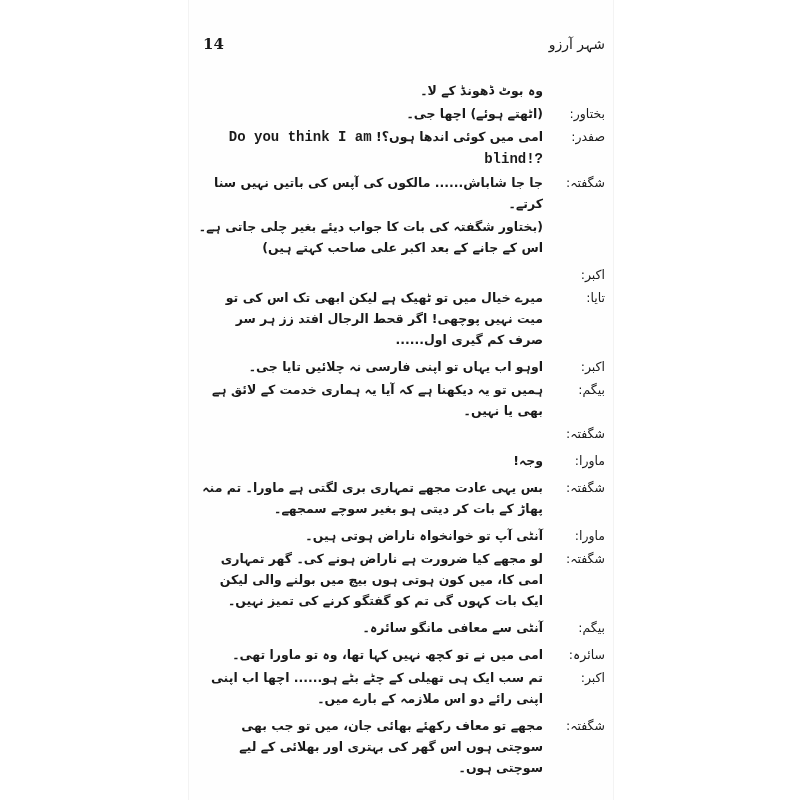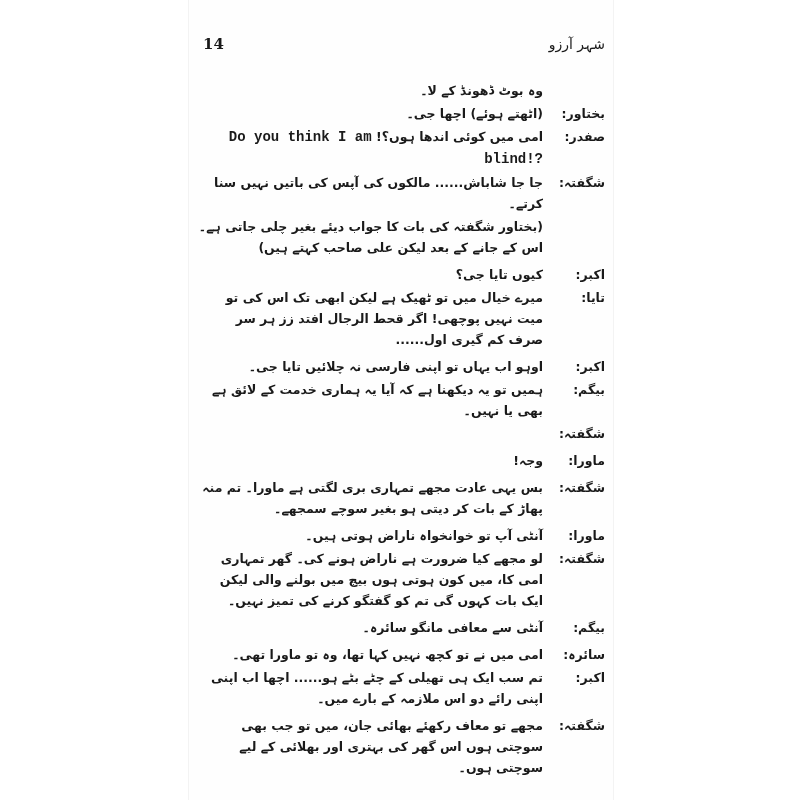--- a/index.html
+++ b/index.html
@@ -62,21 +62,21 @@
       flex-direction: row;
       direction: rtl;
       align-items: flex-start;
       margin-bottom: 2px;
     }
     .speaker {
       flex: 0 0 52px;
       text-align: right;
       font-size: 12.5px;
       line-height: 21px;
-      font-weight: bold;
+      font-weight: normal;
       white-space: nowrap;
     }
     .dialogue {
       flex: 1 1 auto;
       text-align: right;
       font-size: 12.5px;
       line-height: 21px;
       font-weight: bold;
       padding-right: 10px;
       unicode-bidi: plaintext;
@@ -119,26 +119,25 @@
       </span>
     </div>
 
     <div class="line">
       <span class="speaker">شگفتہ:</span>
       <span class="dialogue">جا جا شاباش...... مالکوں کی آپس کی باتیں نہیں سنا کرتے۔</span>
     </div>
 
     <div class="line gap-sm">
       <span class="speaker"></span>
-      <span class="dialogue">(بختاور شگفتہ کی بات کا جواب دیئے بغیر چلی جاتی ہے۔ اس کے جانے کے بعد لیکن علی صاحب کہتے ہیں)</span>
+      <span class="dialogue">(بختاور شگفتہ کی بات کا جواب دیئے بغیر چلی جاتی ہے۔ اس کے جانے کے بعد اکبر علی صاحب کہتے ہیں)</span>
     </div>
 
     <div class="line">
       <span class="speaker">اکبر:</span>
-      <span class="dialogue">کیوں تایا جی؟</span>
     </div>
 
     <div class="line gap-sm">
       <span class="speaker">تایا:</span>
       <span class="dialogue">میرے خیال میں تو ٹھیک ہے لیکن ابھی تک اس کی تو میت نہیں پوچھی! اگر قحط الرجال افتد زز ہر سر صرف کم گیری اول......</span>
     </div>
 
     <div class="line">
       <span class="speaker">اکبر:</span>
       <span class="dialogue">اوہو اب یہاں تو اپنی فارسی نہ چلائیں تایا جی۔</span>

